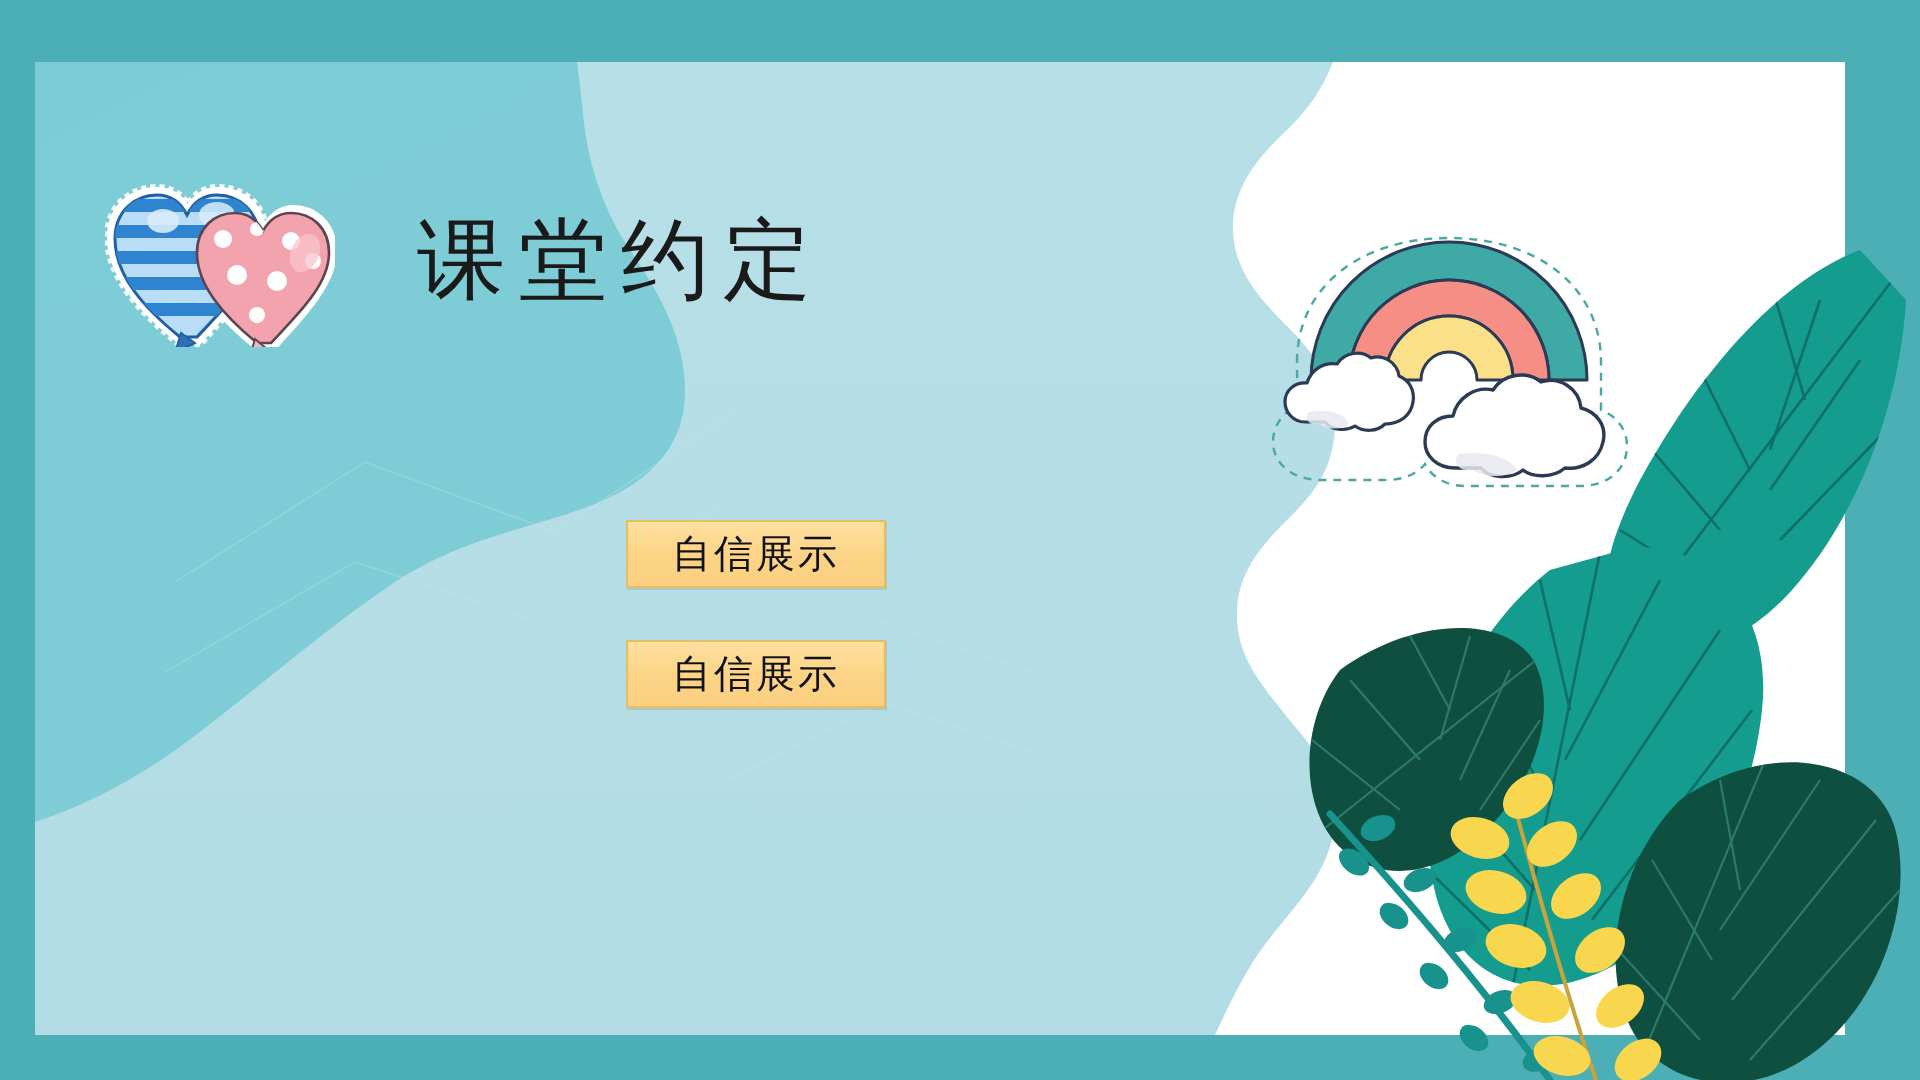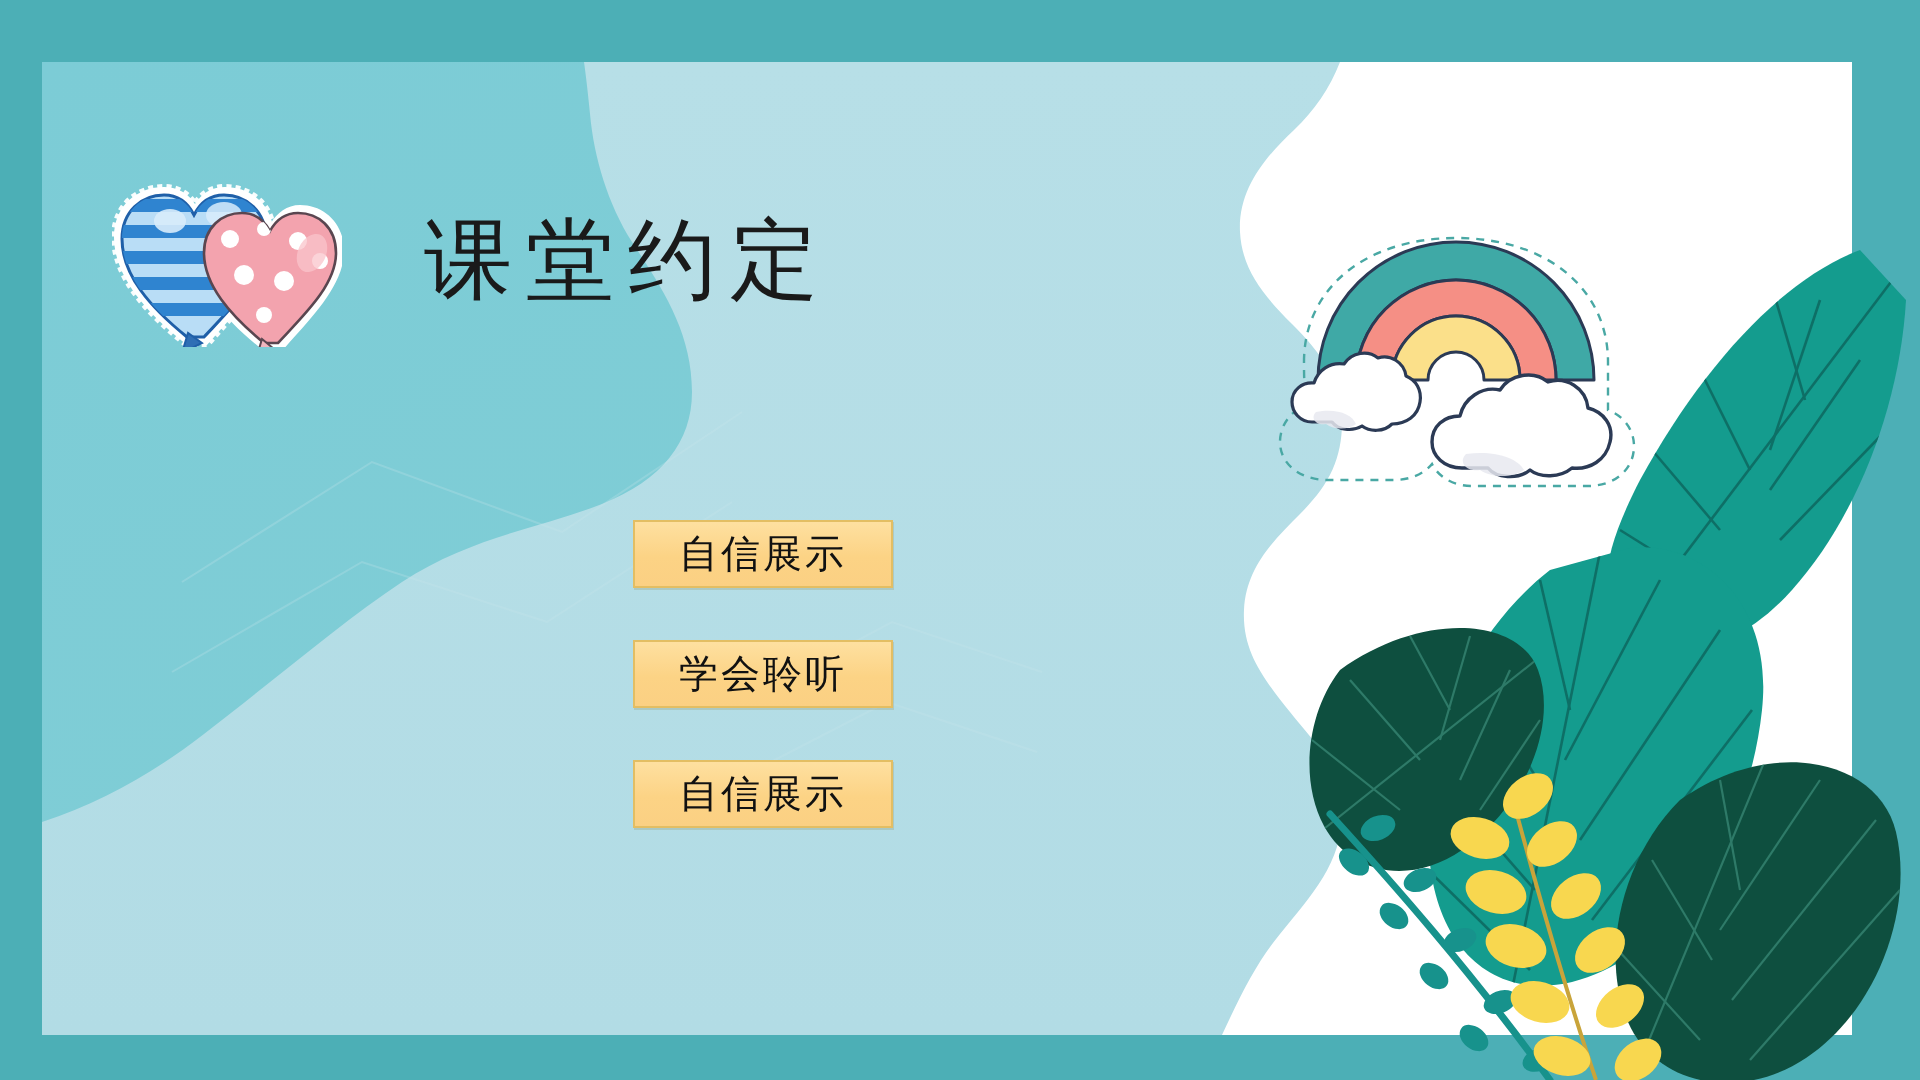--- a/index.html
+++ b/index.html
@@ -18,21 +18,21 @@
   }
   
   .frame-border {
     position: absolute;
     inset: 0;
     background: #4CAFB6;
   }
   
   .inner-panel {
     position: absolute;
-    left: 42px;
+    left: 35px;
     top: 62px;
     width: 1810px;
     height: 973px;
     overflow: hidden;
     background: #B5DEE6;
   }
   .panel-svg {
     position: absolute;
     left: 0;
     top: 0;
@@ -224,21 +224,20 @@
           <ellipse cx="200" cy="96" rx="14" ry="20" fill="#F9C4CB" opacity=".75" transform="rotate(25 200 96)"></ellipse>
         </g>
         <path d="M150,182 L144,202 L162,192 Z" fill="#F0B6BE" stroke="#5A4650" stroke-width="2"></path>
       </g>
     </svg>
 
     <div class="slide-title">课堂约定</div>
 
     <div class="pledge-list">
       <div class="pledge-btn">自信展示</div>
-      <div class="pledge-btn">学会聆听</div>
       <div class="pledge-btn">自信展示</div>
     </div>
 
     <svg class="rainbow-sticker" viewBox="0 0 400 270">
 
       <path d="M48,132 C48,58 110,8 200,8 C290,8 352,58 352,132
                C352,150 352,168 352,180
                C368,186 378,200 378,216 C378,240 358,256 332,256
                L216,256 C196,256 182,246 176,234
                C168,244 154,250 138,250

